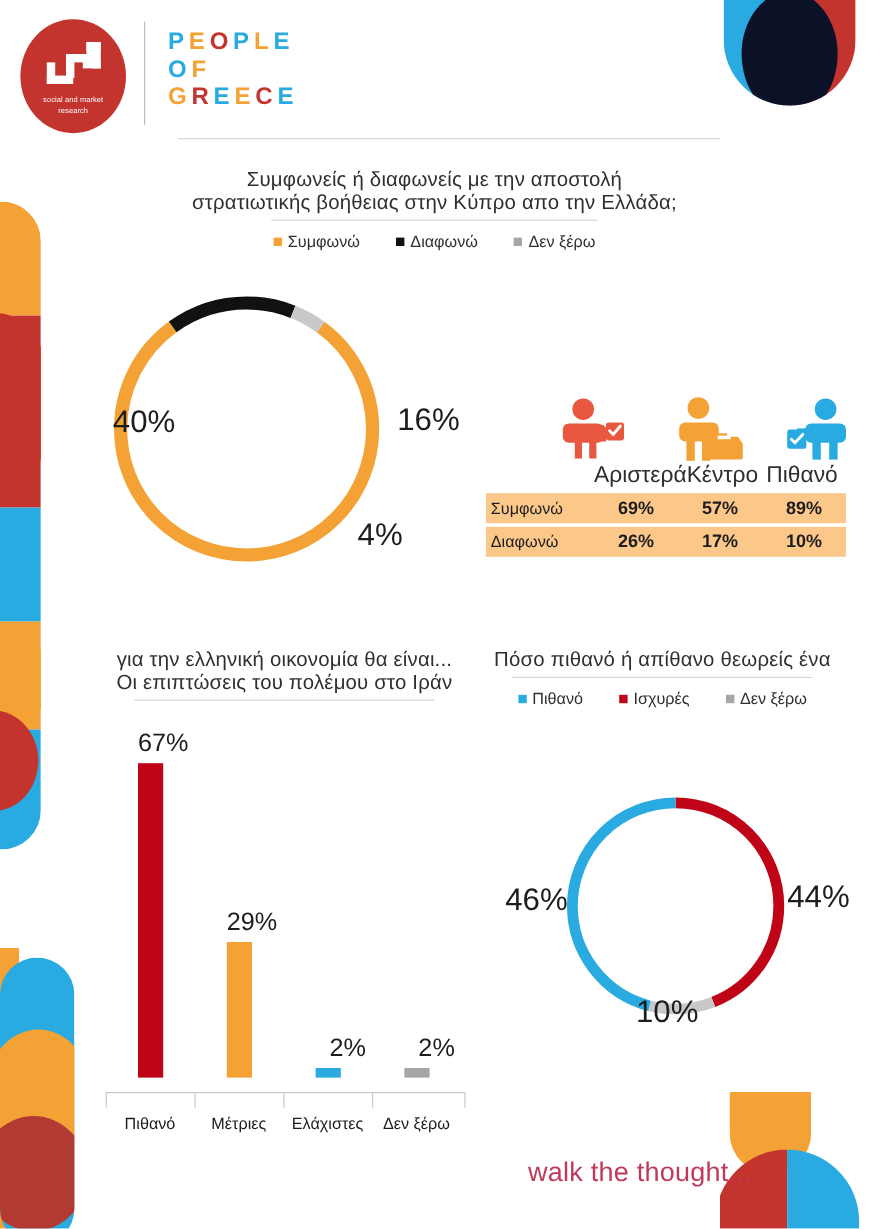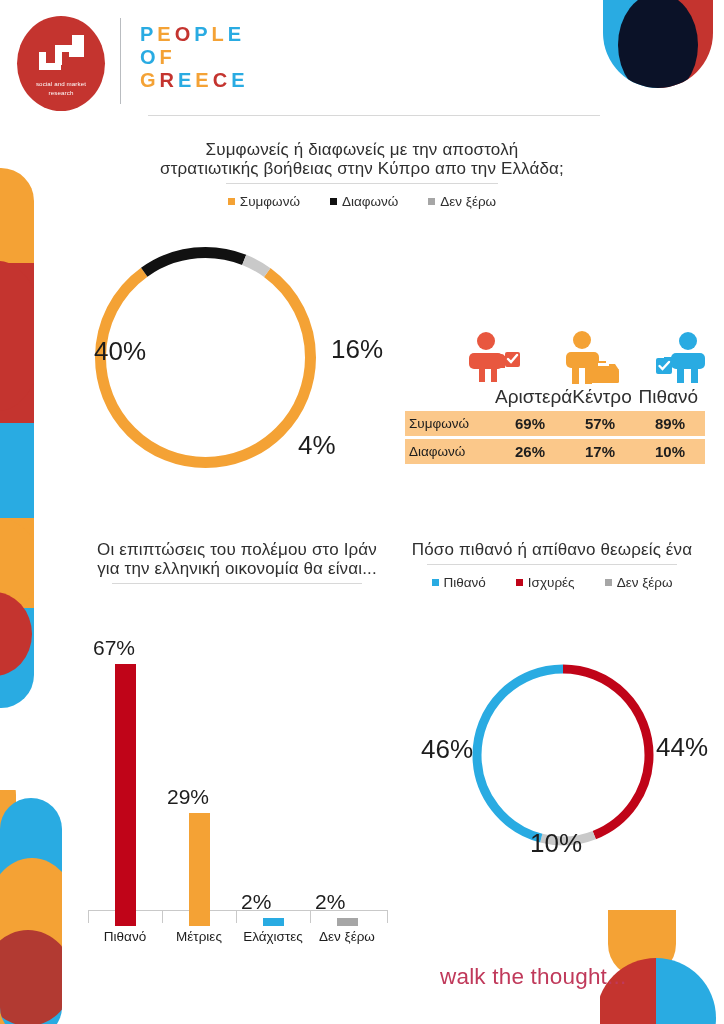--- a/index.html
+++ b/index.html
@@ -107,21 +107,21 @@
     width: 90px; padding-left: 4px; font-size: 13.5px; color: #1d1d1d;
   }
   .party-row .rval {
     flex: 1; text-align: center; font-size: 15px; font-weight: bold; color: #1d1d1d;
   }
 
   
   #panel2 { position: absolute; top: 540px; left: 72px; width: 330px; }
   #panel2 .title-rule { width: 250px; }
   #barchart { position: absolute; top: 618px; left: 88px; width: 300px; height: 340px; }
-  .bar-col { position: absolute; bottom: 32px; width: 64px; text-align: left; }
+  .bar-col { position: absolute; bottom: 60px; width: 64px; text-align: right; }
   .bar-val {
     font-size: 21px; color: #1d1d1d; margin-bottom: 4px;
   }
   .bar-rect { margin: 0 auto; width: 21px; }
   #bar-axis {
     position: absolute; left: 0; bottom: 47px; width: 300px; height: 1px; background: #c9c9c9;
   }
   .bar-tick { position: absolute; bottom: 35px; width: 1px; height: 12px; background: #c9c9c9; }
   .bar-cat {
     position: absolute; bottom: 14px; width: 80px; text-align: center;
@@ -365,22 +365,22 @@
     <div class="party-row">
       <div class="rlabel">Διαφωνώ</div>
       <div class="rval">26%</div>
       <div class="rval">17%</div>
       <div class="rval">10%</div>
     </div>
   </div>
 
   <div id="panel2">
     <div class="panel-title">
+      <div>για την ελληνική οικονομία θα είναι...</div>
       <div>Οι επιπτώσεις του πολέμου στο Ιράν</div>
-      <div>για την ελληνική οικονομία θα είναι...</div>
     </div>
     <div class="title-rule"></div>
   </div>
 
   <div id="barchart">
     <div id="bar-axis"></div>
     <div class="bar-tick" style="left:0px"></div>
     <div class="bar-tick" style="left:74px"></div>
     <div class="bar-tick" style="left:148px"></div>
     <div class="bar-tick" style="left:222px"></div>

